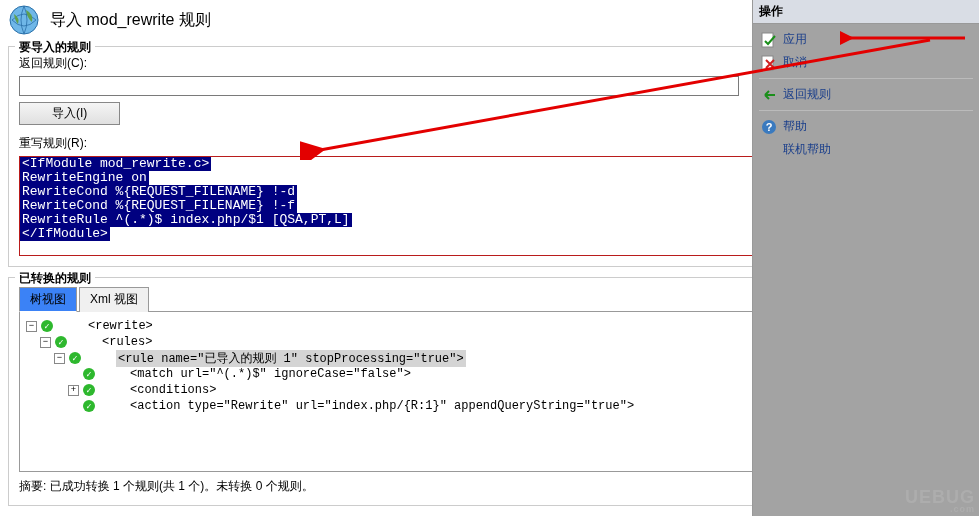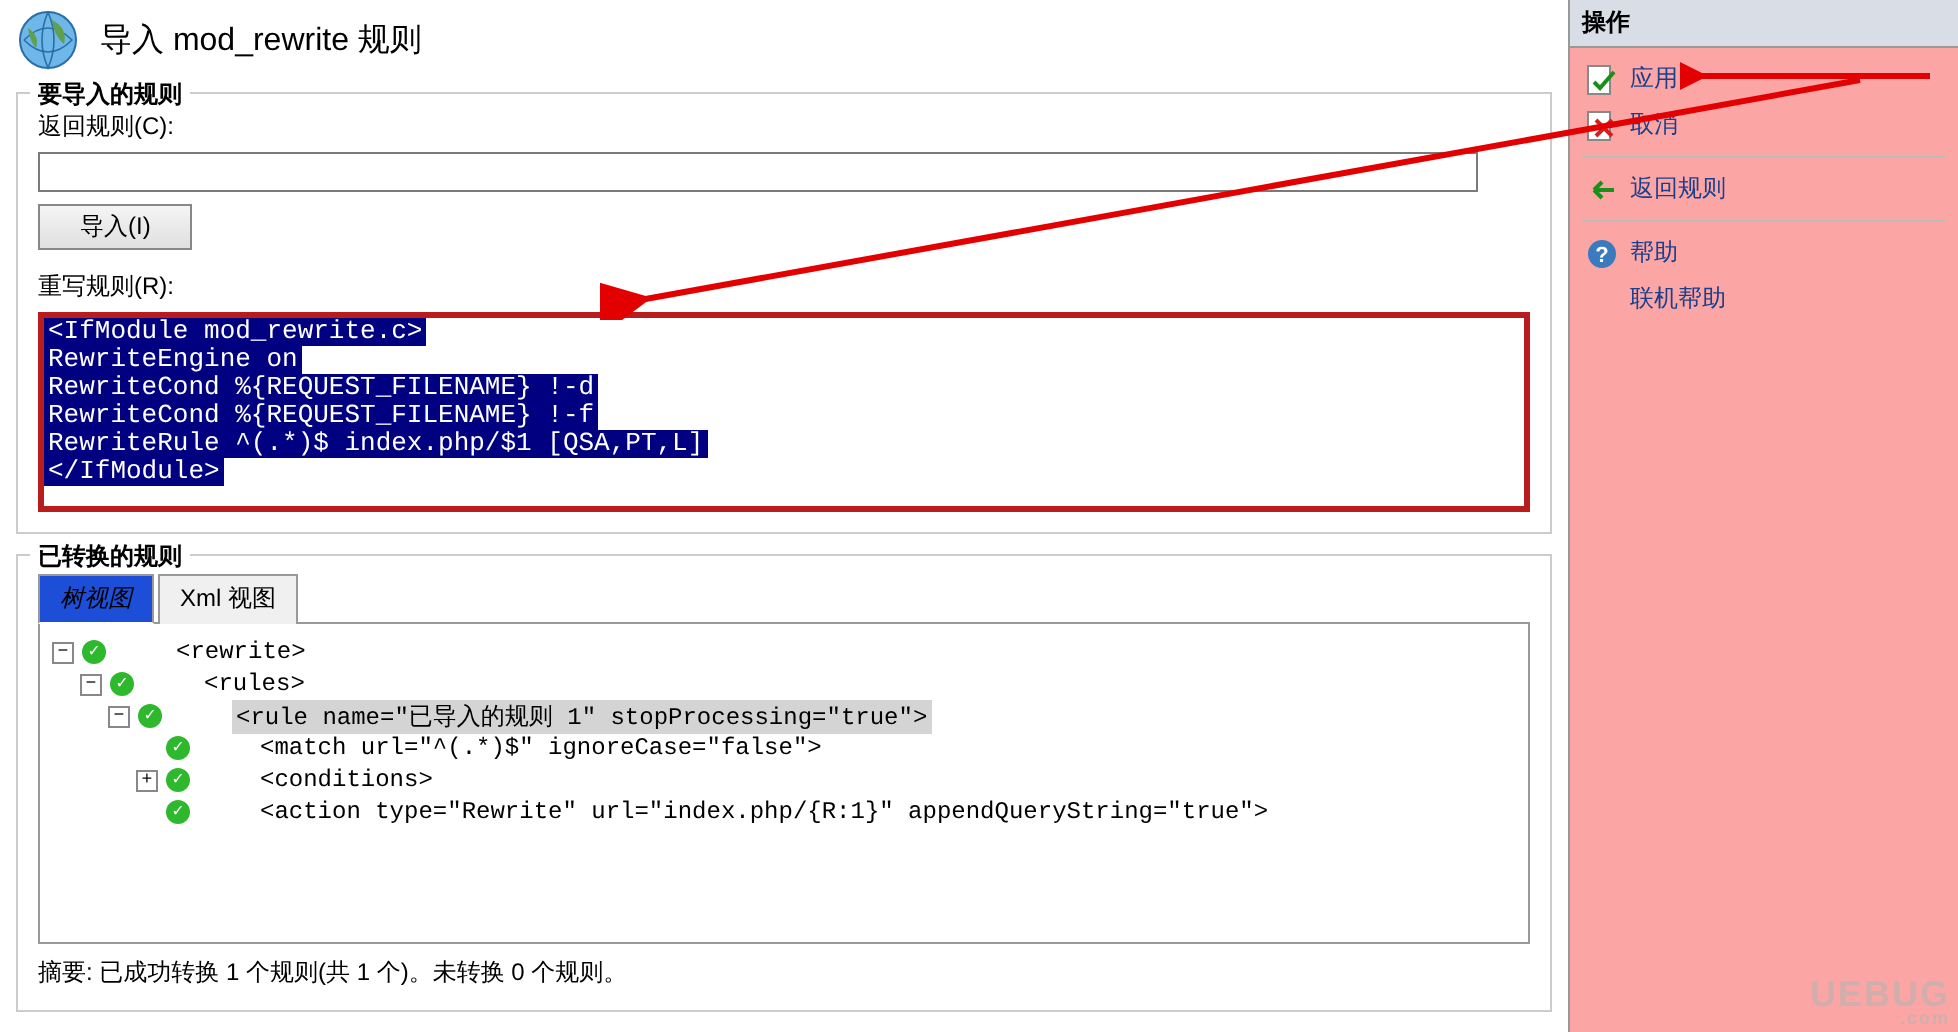--- a/index.html
+++ b/index.html
@@ -5,38 +5,38 @@
 * { box-sizing: border-box; margin: 0; padding: 0; }
 body { font-family: "Microsoft YaHei", Arial, sans-serif; font-size: 12px; background: #fff; width: 979px; height: 516px; overflow: hidden; position: relative; }
 .main-area { position: absolute; left: 0; top: 0; width: 784px; height: 516px; padding: 4px 8px; }
 .header { display: flex; align-items: center; margin-bottom: 10px; }
 .globe-icon { width: 32px; height: 32px; margin-right: 10px; }
 .page-title { font-size: 16px; font-weight: normal; }
 .fieldset { border: 1px solid #ccc; padding: 8px 10px 10px 10px; margin-bottom: 10px; position: relative; }
 .fieldset-legend { position: absolute; top: -8px; left: 6px; background: #fff; padding: 0 4px; font-size: 12px; font-weight: bold; }
 .field-label { display: block; margin-bottom: 4px; }
 .text-input { width: 720px; height: 20px; border: 1px solid #7a7a7a; padding: 1px 3px; font-family: inherit; font-size: 12px; }
-.btn { border: 1px solid #888; background: linear-gradient(#f5f5f5, #e0e0e0); padding: 2px 20px; font-size: 12px; margin-top: 6px; cursor: pointer; }
-.code-wrapper { background: #fff; border: 3px solid #b91c1c; height: 100px; overflow-y: scroll; }
+.btn { border: 1px solid #888; background: linear-gradient(#f5f5f5, #e0e0e0); padding: 2px 32px; font-size: 12px; margin-top: 6px; cursor: pointer; }
+.code-wrapper { background: #fff; border: 1px solid #b91c1c; height: 100px; overflow-y: scroll; }
 .code-inner { font-family: "Courier New", monospace; font-size: 13px; line-height: 14px; }
 .code-inner .line { background: #000080; color: #fff; display: inline-block; padding: 0 2px; }
 .code-inner .lw { display: block; }
 .tabs { display: flex; border-bottom: 1px solid #999; margin-bottom: 0; }
 .tab { padding: 3px 10px; border: 1px solid #999; border-bottom: none; background: #f0f0f0; margin-right: 2px; cursor: pointer; position: relative; top: 1px; }
-.tab.active { background: #1d4ed8; border-bottom: 1px solid #fff; font-style: italic; }
+.tab.active { background: #3b82f6; border-bottom: 1px solid #fff; }
 .tree-panel { border: 1px solid #999; border-top: none; height: 160px; overflow: auto; padding: 6px; font-family: "Courier New", monospace; font-size: 12px; }
 .tree-row { display: flex; align-items: center; height: 16px; white-space: nowrap; }
 .expander { width: 11px; height: 11px; border: 1px solid #888; display: inline-flex; align-items: center; justify-content: center; font-size: 9px; line-height: 9px; margin-right: 4px; background: #fff; cursor: pointer; }
 .expander-space { width: 11px; height: 11px; display: inline-block; margin-right: 4px; }
 .check-icon { width: 12px; height: 12px; border-radius: 50%; background: #2eb82e; display: inline-flex; align-items: center; justify-content: center; color: #fff; font-size: 9px; margin-right: 4px; flex-shrink: 0; }
 .tree-text { color: #000; margin-left: 31px; }
 .tree-text.sel { background: #d4d4d4; padding: 0 2px; }
 .indent { display: inline-block; }
 .summary { margin-top: 6px; font-size: 12px; }
-.sidebar { position: absolute; right: 0; top: 0; width: 195px; height: 516px; background: #fca5a5; border-left: 1px solid #999; }
+.sidebar { position: absolute; right: 0; top: 0; width: 227px; height: 516px; background: #a3a3a3; border-left: 1px solid #999; }
 .sidebar-header { background: #d9dde5; border-bottom: 1px solid #999; padding: 3px 6px; font-weight: bold; font-size: 12px; }
 .sidebar-body { padding: 4px 2px; }
 .action-item { display: flex; align-items: flex-end; padding: 3px 6px; cursor: pointer; color: #1b3f8b; }
 .action-icon { width: 16px; height: 16px; margin-right: 6px; display: inline-flex; align-items: center; justify-content: center; flex-shrink: 0; }
 .divider { border-top: 1px solid #bbb; margin: 4px 4px; }
 .arrow-annotation { position: absolute; pointer-events: none; }
 .watermark { position: absolute; right: 4px; bottom: 2px; font-size: 18px; font-weight: bold; color: rgba(180,180,180,0.6); font-family: Arial; letter-spacing: 1px; }
 .watermark .sub { font-size: 9px; display: block; text-align: right; margin-top: -4px; }
 </style>
 </head>

